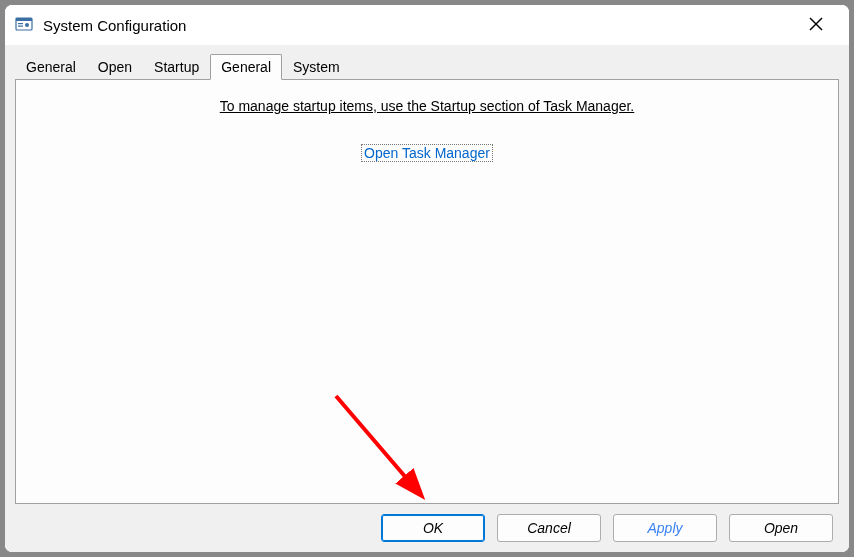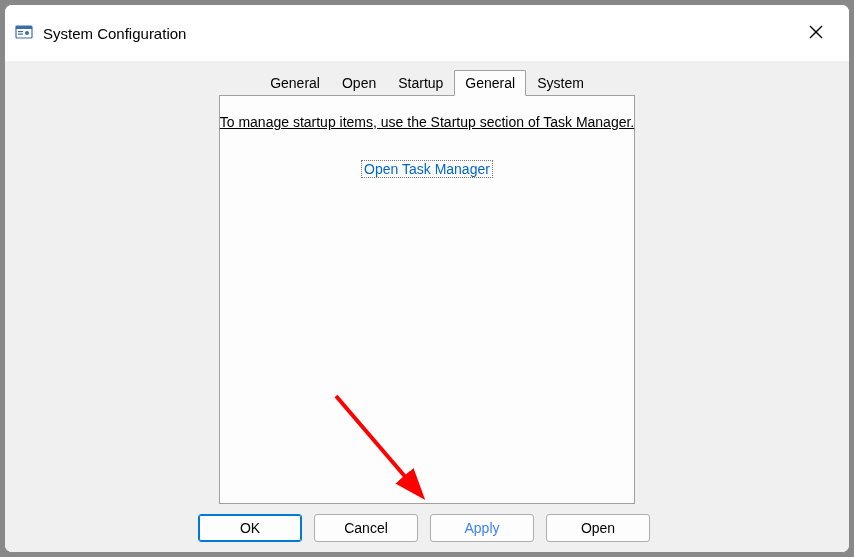--- a/index.html
+++ b/index.html
@@ -23,21 +23,21 @@
       width: 846px;
       height: 549px;
       background: #ffffff;
       border: 1px solid #888;
       border-radius: 8px;
       display: flex;
       flex-direction: column;
       overflow: hidden;
     }
     .titlebar {
-      height: 56px;
+      height: 40px;
       display: flex;
       align-items: center;
       padding: 0 10px;
       background: #ffffff;
     }
     .titlebar-icon {
       width: 18px;
       height: 18px;
       margin-right: 10px;
       display: flex;
@@ -58,21 +58,20 @@
       cursor: pointer;
       border: none;
       background: transparent;
     }
     .content-area {
       flex: 1;
       background: #f0f0f0;
       padding: 8px 10px 10px 10px;
       display: flex;
       flex-direction: column;
-      align-items: center;
     }
     .tab-strip {
       display: flex;
       align-items: flex-end;
       height: 26px;
       position: relative;
       z-index: 2;
     }
     .tab {
       padding: 4px 10px 4px 10px;
@@ -129,20 +128,21 @@
     .btn {
       width: 104px;
       height: 28px;
       font-size: 14px;
       font-family: inherit;
       background: #fdfdfd;
       border: 1px solid #adadad;
       border-radius: 3px;
       cursor: pointer;
       color: #000;
+      font-style: italic;
     }
     .btn.default {
       border: 1px solid #0078d7;
       outline: 1px solid #0078d7;
       outline-offset: -2px;
     }
     .btn:disabled {
       color: #3b82f6;
       cursor: default;
     }

